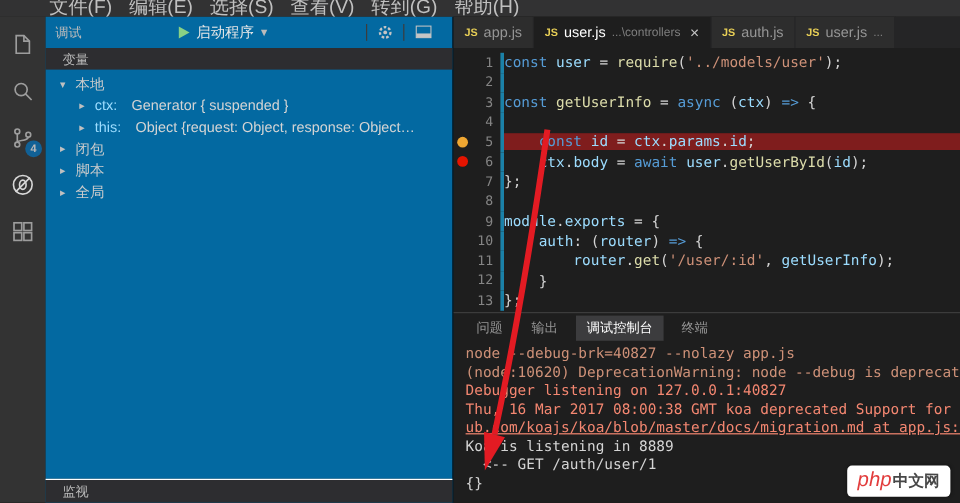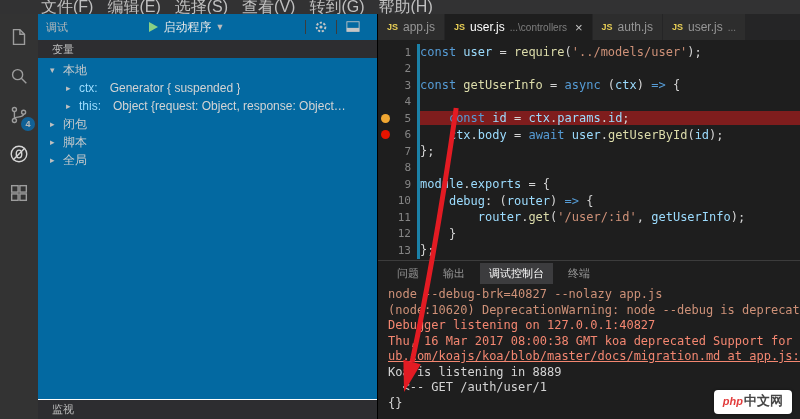--- a/index.html
+++ b/index.html
@@ -69,21 +69,21 @@
   .c-orange{color:#ce9178}
   .c-red{color:#f48771}
   .c-link{color:#f48771;text-decoration:underline;cursor:pointer}
   .c-white{color:#d4d4d4}
 
   
   .arrow{position:absolute;inset:0;width:100%;height:100%;pointer-events:none;z-index:5}
 
   
   .watermark{position:absolute;right:8px;bottom:5px;background:#ffffff;border-radius:4px;padding:2px 9px 4px;display:flex;align-items:baseline;gap:1px;z-index:10;box-shadow:0 0 3px rgba(0,0,0,.4)}
-  .wm-php{color:#e23c3c;font-weight:bold;font-size:11px;font-style:italic}
+  .wm-php{color:#e23c3c;font-weight:normal;font-size:17px;font-style:italic}
   .wm-cn{color:#474747;font-weight:bold;font-size:13px}
 </style>
 </head>
 <body>
 
 <div class="app">
 
   <div class="menubar" id="menubar">
       <span class="menu-item">文件(F)</span>
       <span class="menu-item">编辑(E)</span>
@@ -219,21 +219,21 @@
           <div id="code">
             <div class="code-line"><span class="glyph"></span><span class="linenum">1</span><span class="gitbar"></span><span class="codetext"><span class="tok-kw">const</span><span class="tok-var"> user </span><span class="tok-p">= </span><span class="tok-fn">require</span><span class="tok-p">(</span><span class="tok-str">'../models/user'</span><span class="tok-p">);</span></span></div>
             <div class="code-line"><span class="glyph"></span><span class="linenum">2</span><span class="gitbar"></span><span class="codetext"></span></div>
             <div class="code-line"><span class="glyph"></span><span class="linenum">3</span><span class="gitbar"></span><span class="codetext"><span class="tok-kw">const</span><span class="tok-fn"> getUserInfo </span><span class="tok-p">= </span><span class="tok-kw">async</span><span class="tok-p"> (</span><span class="tok-var">ctx</span><span class="tok-p">) </span><span class="tok-kw">=&gt;</span><span class="tok-p"> {</span></span></div>
             <div class="code-line"><span class="glyph"></span><span class="linenum">4</span><span class="gitbar"></span></div>
             <div class="code-line current"><span class="glyph"><span class="bp active"></span></span><span class="linenum">5</span><span class="gitbar"></span><span class="codetext"><span class="tok-p">    </span><span class="tok-kw">const</span><span class="tok-var"> id </span><span class="tok-p">= </span><span class="tok-var">ctx</span><span class="tok-p">.</span><span class="tok-var">params</span><span class="tok-p">.</span><span class="tok-var">id</span><span class="tok-p">;</span></span></div>
             <div class="code-line"><span class="glyph"><span class="bp normal"></span></span><span class="linenum">6</span><span class="gitbar"></span><span class="codetext"><span class="tok-p">    </span><span class="tok-var">ctx</span><span class="tok-p">.</span><span class="tok-var">body</span><span class="tok-p"> = </span><span class="tok-kw">await</span><span class="tok-var"> user</span><span class="tok-p">.</span><span class="tok-fn">getUserById</span><span class="tok-p">(</span><span class="tok-var">id</span><span class="tok-p">);</span></span></div>
             <div class="code-line"><span class="glyph"></span><span class="linenum">7</span><span class="gitbar"></span><span class="codetext"><span class="tok-p">};</span></span></div>
             <div class="code-line"><span class="glyph"></span><span class="linenum">8</span><span class="gitbar"></span><span class="codetext"></span></div>
             <div class="code-line"><span class="glyph"></span><span class="linenum">9</span><span class="gitbar"></span><span class="codetext"><span class="tok-var">module</span><span class="tok-p">.</span><span class="tok-var">exports</span><span class="tok-p"> = {</span></span></div>
-            <div class="code-line"><span class="glyph"></span><span class="linenum">10</span><span class="gitbar"></span><span class="codetext"><span class="tok-p">    </span><span class="tok-var">debug</span><span class="tok-p">: (</span><span class="tok-var">router</span><span class="tok-p">) </span><span class="tok-kw">=&gt;</span><span class="tok-p"> {</span></span></div>
+            <div class="code-line"><span class="glyph"></span><span class="linenum">10</span><span class="gitbar"></span><span class="codetext"><span class="tok-p">    </span><span class="tok-var">auth</span><span class="tok-p">: (</span><span class="tok-var">router</span><span class="tok-p">) </span><span class="tok-kw">=&gt;</span><span class="tok-p"> {</span></span></div>
             <div class="code-line"><span class="glyph"></span><span class="linenum">11</span><span class="gitbar"></span><span class="codetext"><span class="tok-p">        </span><span class="tok-var">router</span><span class="tok-p">.</span><span class="tok-fn">get</span><span class="tok-p">(</span><span class="tok-str">'/user/:id'</span><span class="tok-p">, </span><span class="tok-var">getUserInfo</span><span class="tok-p">);</span></span></div>
             <div class="code-line"><span class="glyph"></span><span class="linenum">12</span><span class="gitbar"></span><span class="codetext"><span class="tok-p">    }</span></span></div>
             <div class="code-line"><span class="glyph"></span><span class="linenum">13</span><span class="gitbar"></span><span class="codetext"><span class="tok-p">};</span></span></div>
           </div>
         </div>
       <div class="panel">
         <div class="panel-tabs" id="panel-tabs">
             <span class="panel-tab">问题</span>
             <span class="panel-tab">输出</span>
             <span class="panel-tab active">调试控制台</span>

